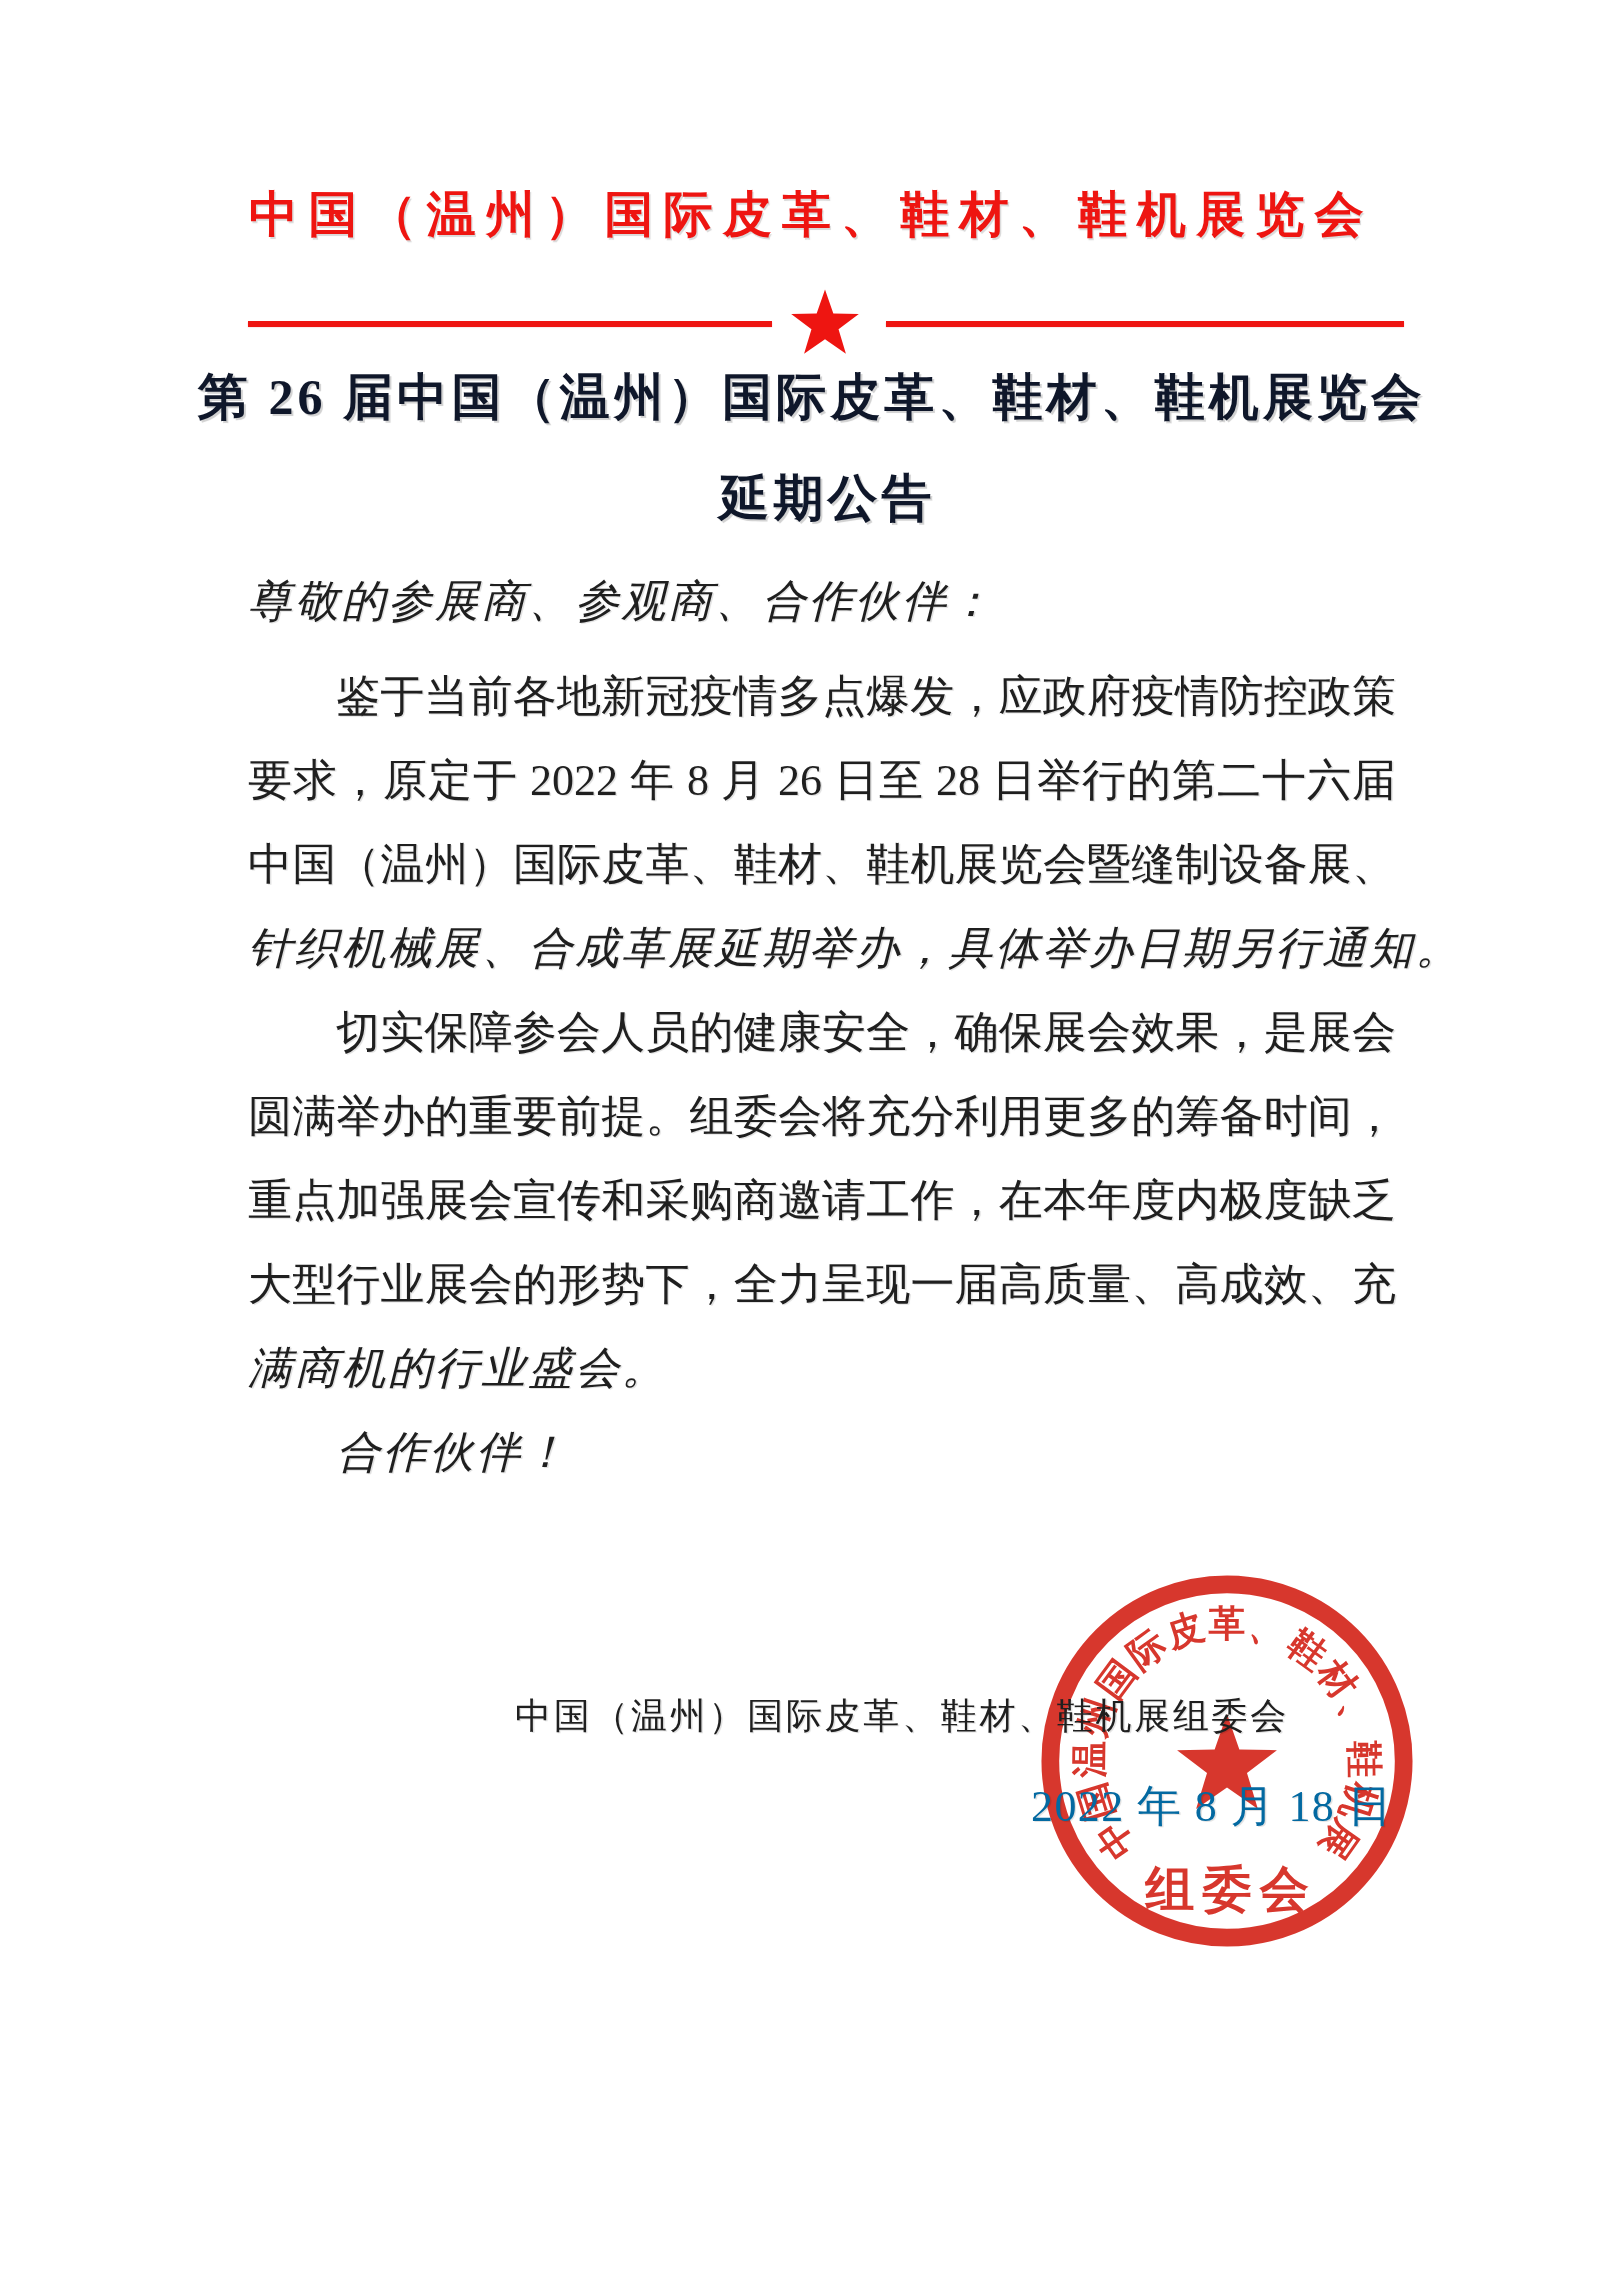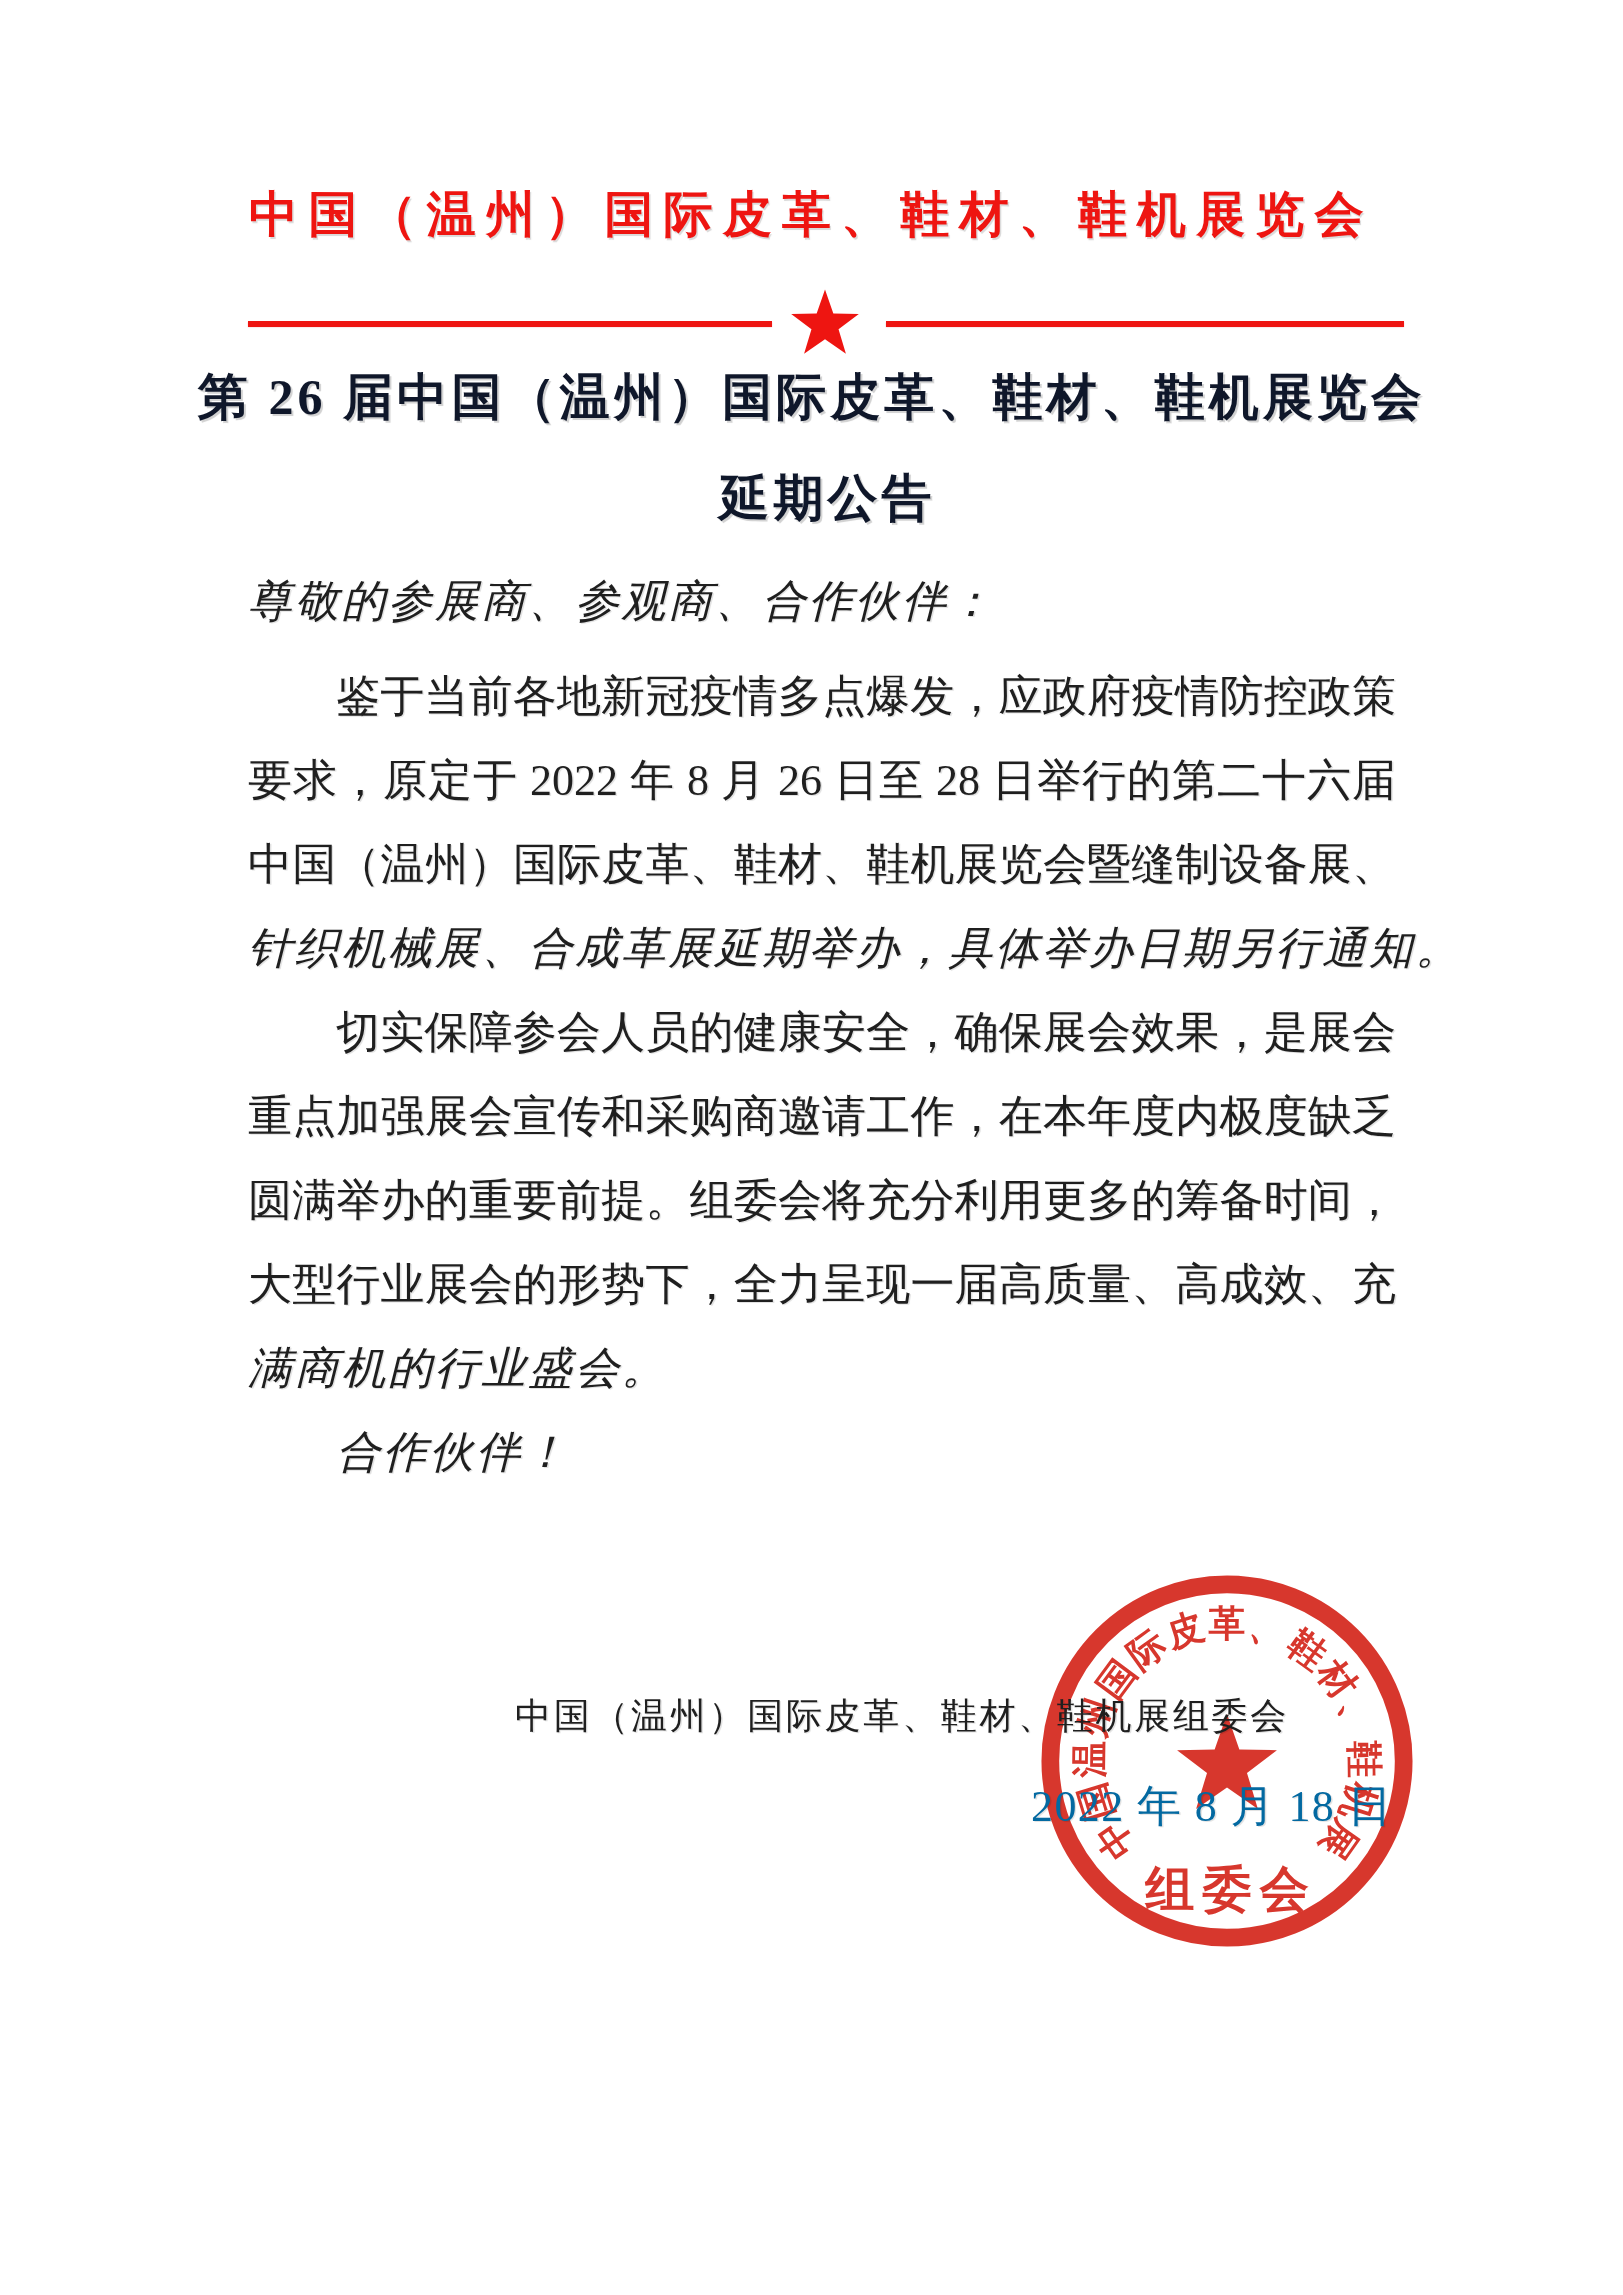--- a/index.html
+++ b/index.html
@@ -67,22 +67,22 @@
 <div class="abs doc-title l1">第 26 届中国（温州）国际皮革、鞋材、鞋机展览会</div>
 <div class="abs doc-title l2">延期公告</div>
 
 <div class="abs body-text" id="body-lines">
     <div class="line no-just gap">尊敬的参展商、参观商、合作伙伴：</div>
     <div class="line indent">鉴于当前各地新冠疫情多点爆发，应政府疫情防控政策</div>
     <div class="line">要求，原定于 2022 年 8 月 26 日至 28 日举行的第二十六届</div>
     <div class="line">中国（温州）国际皮革、鞋材、鞋机展览会暨缝制设备展、</div>
     <div class="line no-just">针织机械展、合成革展延期举办，具体举办日期另行通知。</div>
     <div class="line indent">切实保障参会人员的健康安全，确保展会效果，是展会</div>
+    <div class="line">圆满举办的重要前提。组委会将充分利用更多的筹备时间，</div>
     <div class="line">重点加强展会宣传和采购商邀请工作，在本年度内极度缺乏</div>
-    <div class="line">圆满举办的重要前提。组委会将充分利用更多的筹备时间，</div>
     <div class="line">大型行业展会的形势下，全力呈现一届高质量、高成效、充</div>
     <div class="line no-just">满商机的行业盛会。</div>
     <div class="line no-just indent">合作伙伴！</div>
   </div>
 
 <div class="abs signature-org">中国（温州）国际皮革、鞋材、鞋机展组委会</div>
 <div class="abs signature-date">2022 年 8 月 18 日</div>
 
 <svg class="abs stamp" viewBox="-280 -280 560 560">
   <circle cx="0" cy="0" r="259" fill="none" stroke="#d5281e" stroke-width="26"></circle>

